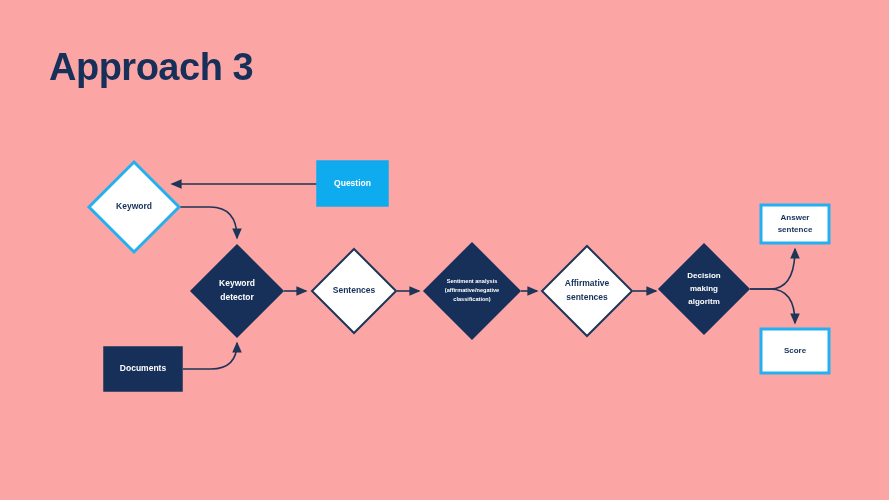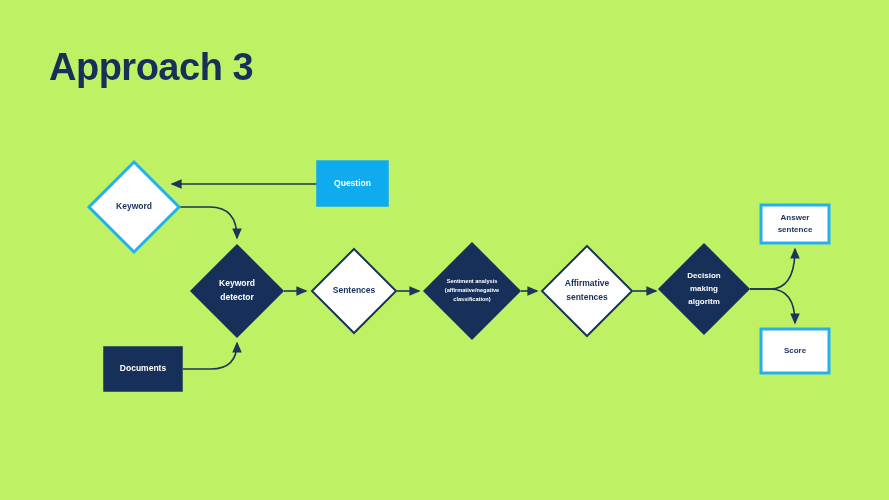--- a/index.html
+++ b/index.html
@@ -11,21 +11,21 @@
     width: 889px;
     height: 500px;
     overflow: hidden;
     font-family: "Liberation Sans", sans-serif;
     position: relative;
   }
   #slide {
     position: relative;
     width: 889px;
     height: 500px;
-    background: #bef264;
+    background: #fca5a5;
   }
   #page-title {
     position: absolute;
     left: 49px;
     top: 47px;
     font-size: 38px;
     font-weight: bold;
     letter-spacing: -0.5px;
     color: #16305a;
     font-family: "Liberation Sans", sans-serif;

